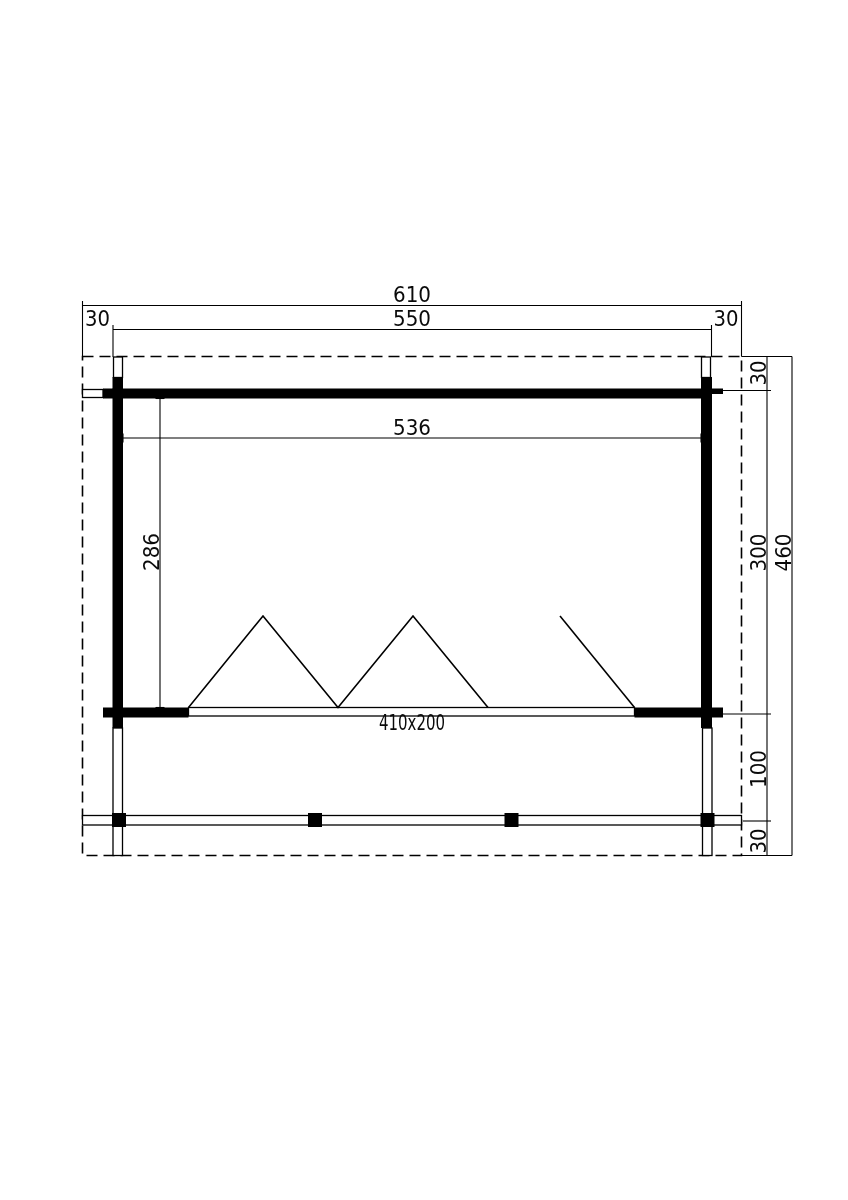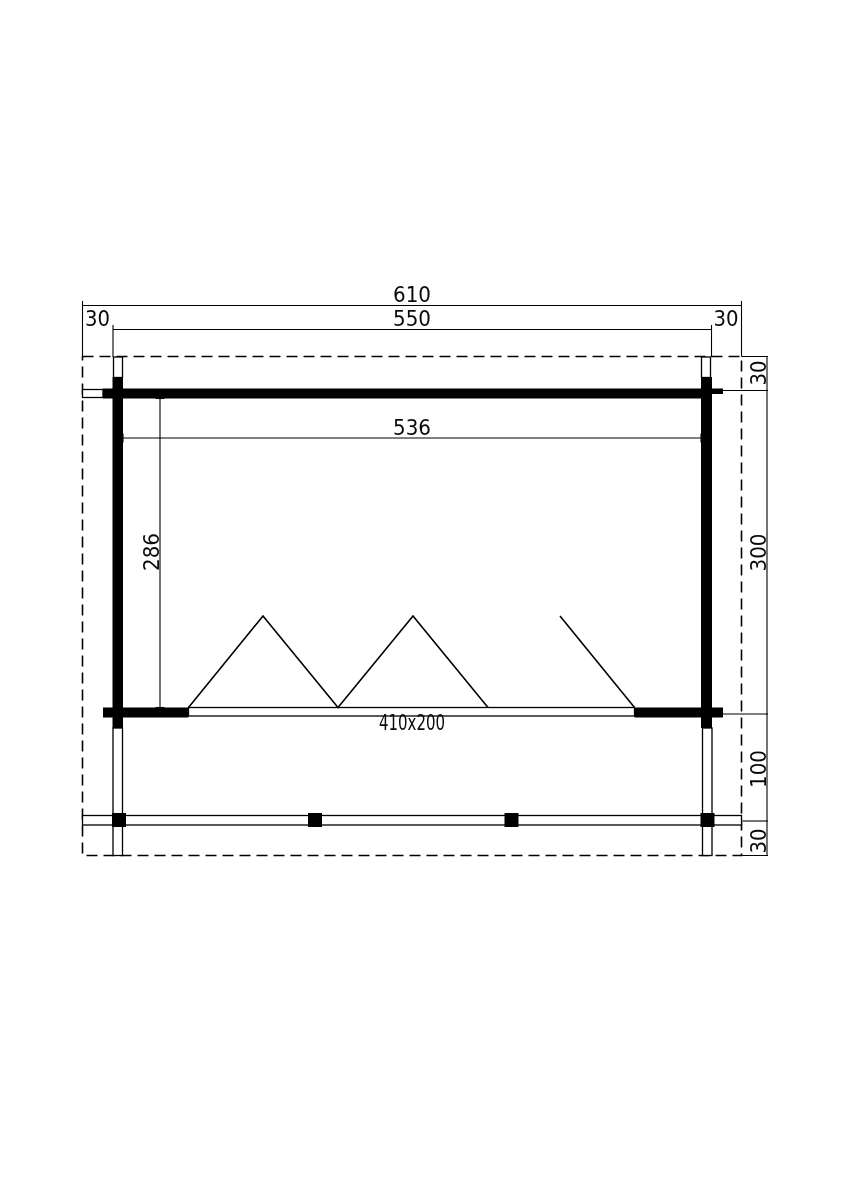--- a/index.html
+++ b/index.html
@@ -1,16 +1,16 @@
 <!DOCTYPE html>
 <html><head>
 <meta charset="utf-8">
 <style>
   html,body{margin:0;padding:0;background:#ffffff;}
-  .page{position:relative;width:768px;height:1200px;background:#ffffff;overflow:hidden;}
+  .page{position:relative;width:848px;height:1200px;background:#ffffff;overflow:hidden;}
   svg{display:block;}
   .wall{fill:#000000;stroke:none;}
   .whitebox{fill:#ffffff;stroke:#000000;stroke-width:1.3;}
   .thin{fill:none;stroke:#000000;stroke-width:1.6;}
   .dim{fill:none;stroke:#000000;stroke-width:1.1;}
   .dash{fill:none;stroke:#000000;stroke-width:1.6;stroke-dasharray:11 6;}
   text{font-family:"DejaVu Sans","Liberation Sans",sans-serif;font-size:21px;fill:#0a0a0a;}
 </style>
 </head>
 <body>

